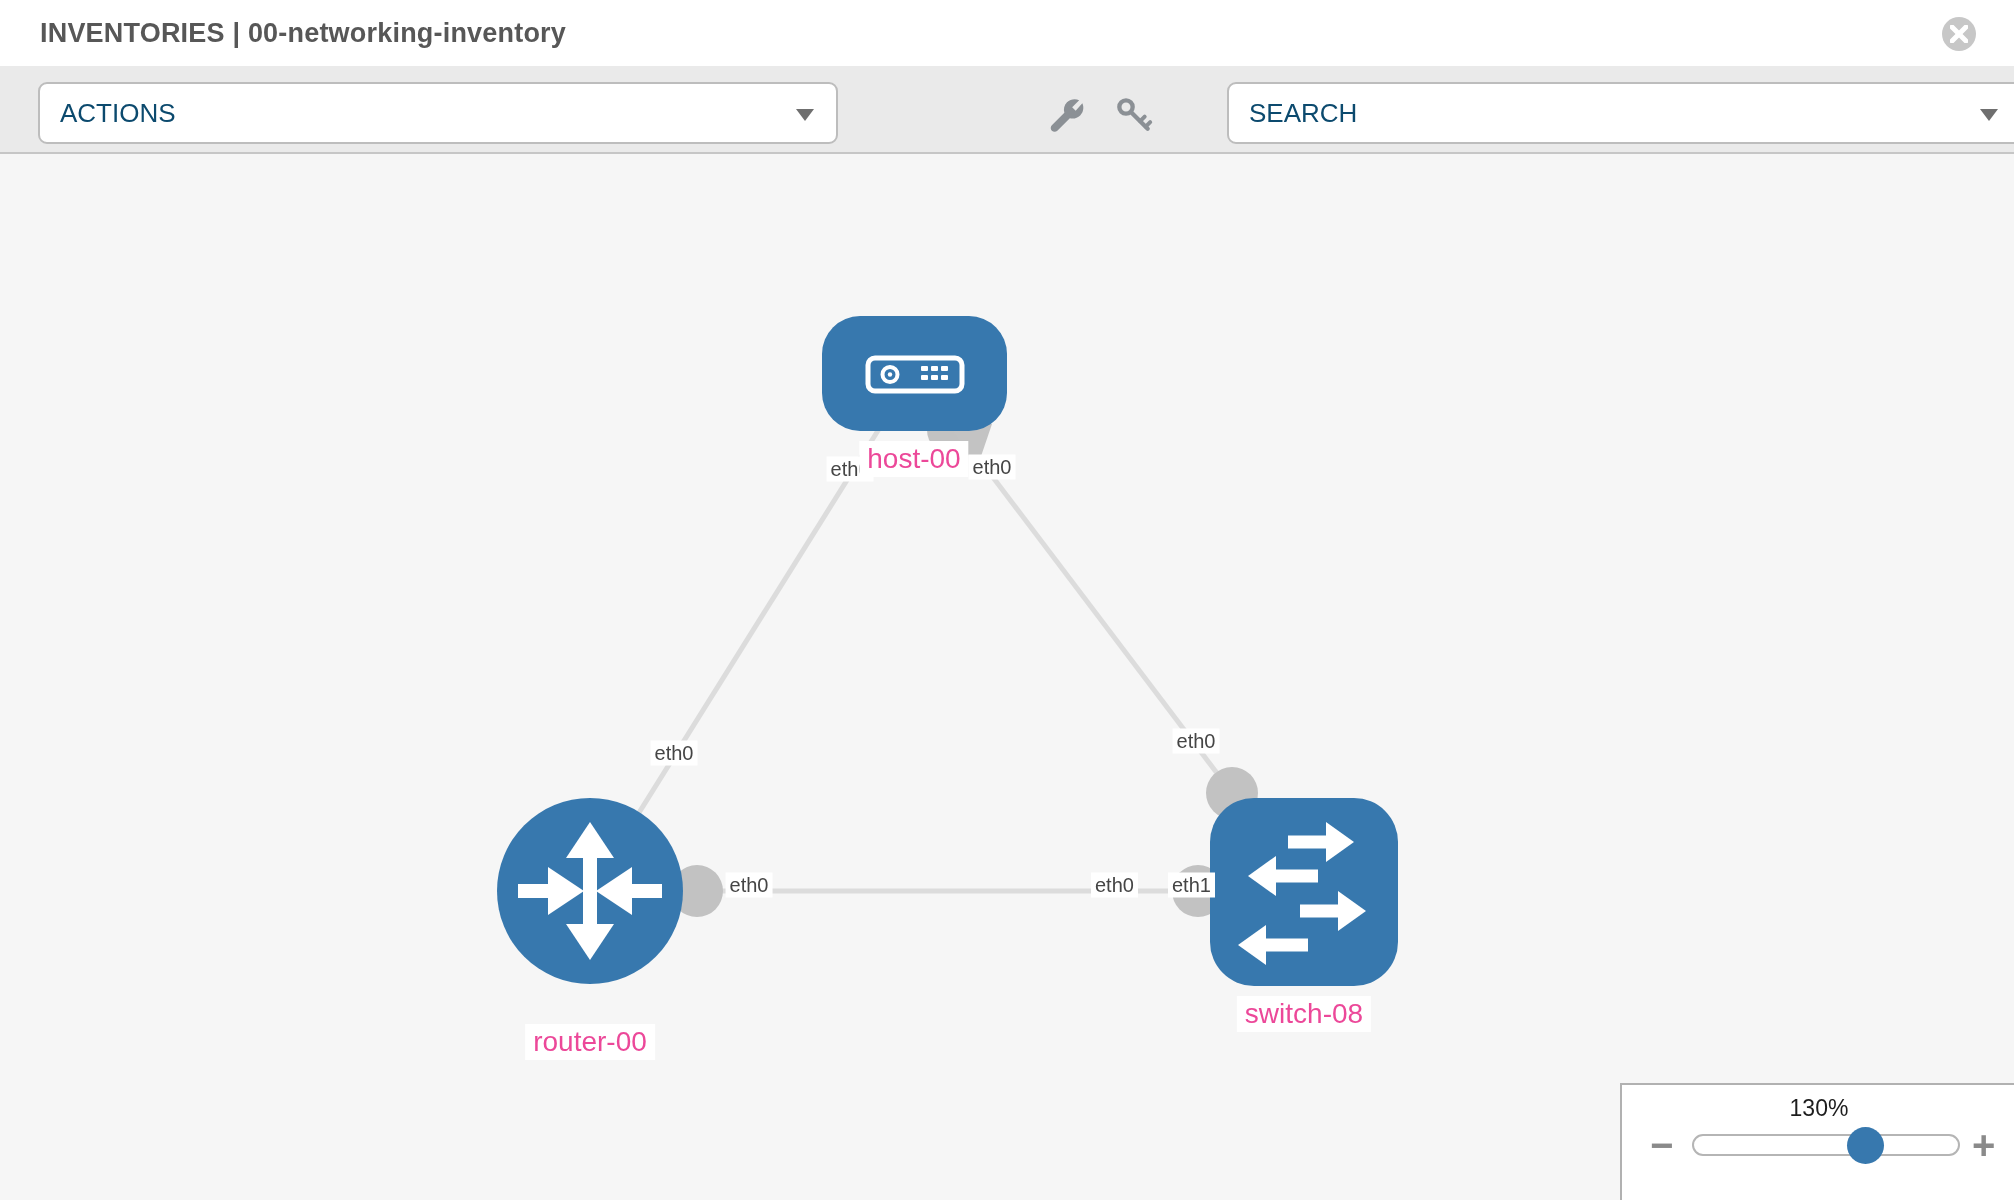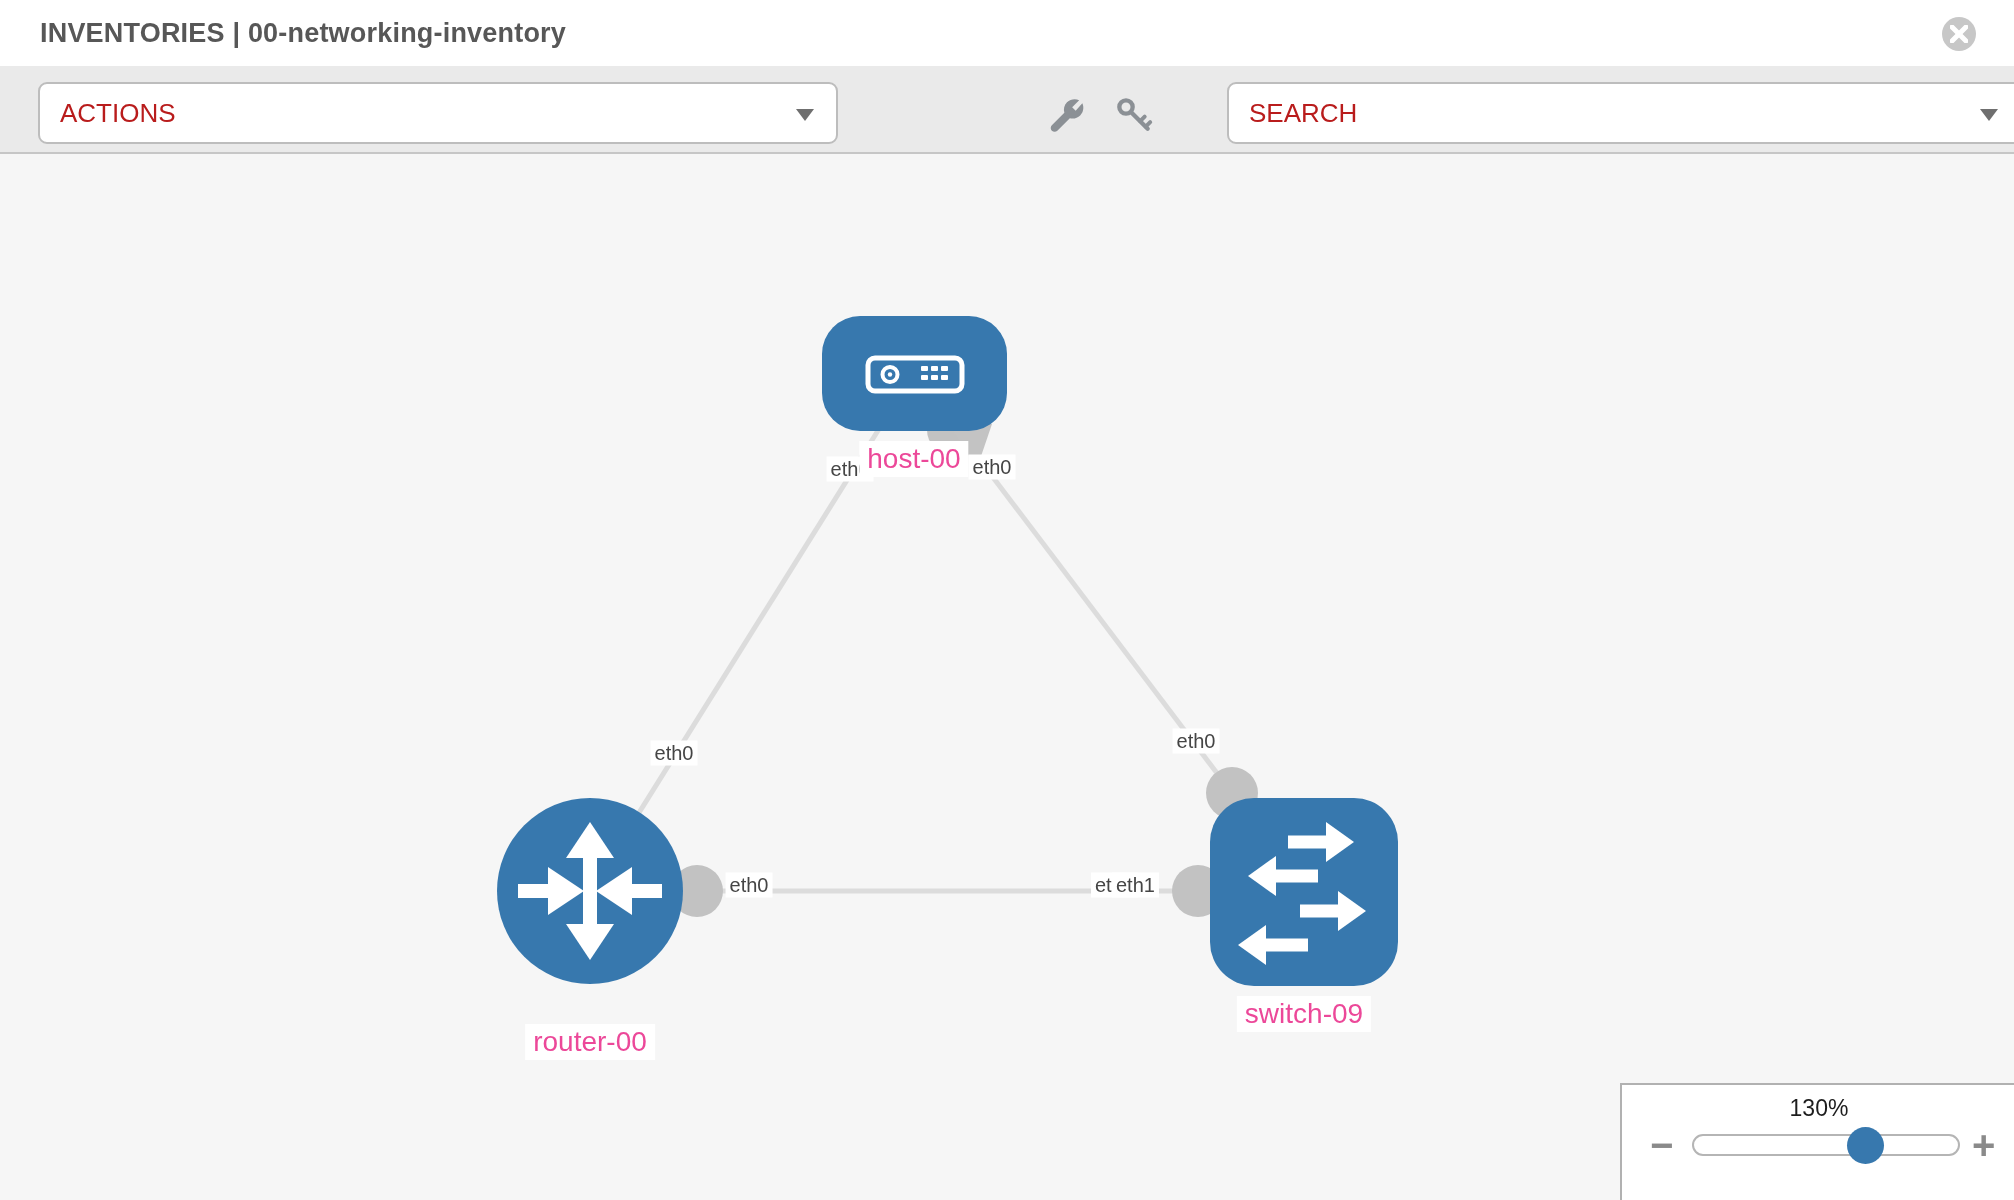--- a/index.html
+++ b/index.html
@@ -12,21 +12,21 @@
               font-size:27px;font-weight:bold;color:#575757;letter-spacing:.2px;}
   .close-btn{position:absolute;right:38px;top:17px;width:34px;height:34px;border-radius:50%;
              background:#c7c7c7;cursor:pointer;}
   .close-btn svg{position:absolute;left:8px;top:8px;}
 
   
   .toolbar{position:absolute;left:0;top:66px;width:2014px;height:86px;background:#eaeaea;
            border-bottom:2px solid #c6c6c6;}
   .select-box{position:absolute;top:16px;height:62px;background:#fff;border:2px solid #bdbdbd;
               border-radius:9px;box-sizing:border-box;cursor:pointer;}
-  .select-box .sel-label{position:absolute;left:20px;top:0;line-height:58px;font-size:26px;color:#b91c1c;}
+  .select-box .sel-label{position:absolute;left:20px;top:0;line-height:58px;font-size:26px;color:#0c4a6e;}
   .caret{position:absolute;right:22px;top:25px;width:0;height:0;
          border-left:9px solid transparent;border-right:9px solid transparent;
          border-top:12px solid #6f6f6f;}
   .actions-box{left:38px;width:800px;}
   .search-box{left:1227px;width:795px;}
   .tool-icon{position:absolute;top:29px;cursor:pointer;}
   .tool-icon.wrench{left:1046px;}
   .tool-icon.key{left:1114px;}
 
   
@@ -157,25 +157,25 @@
         </g>
       </g>
     </svg>
 
     <span class="port-label" style="left:850px;top:315px;">eth0</span>
     <span class="port-label" style="left:992px;top:313px;">eth0</span>
     <span class="port-label" style="left:674px;top:599px;">eth0</span>
     <span class="port-label" style="left:749px;top:731px;">eth0</span>
     <span class="port-label" style="left:1196px;top:587px;">eth0</span>
     <span class="port-label anchor-left" style="left:1091px;top:731px;">eth0</span>
-    <span class="port-label anchor-left" style="left:1112px;top:731px;">eth1</span>
+    <span class="port-label anchor-left" style="left:1168px;top:731px;">eth1</span>
 
     <div class="node-label" style="left:914px;top:305px;">host-00</div>
     <div class="node-label" style="left:590px;top:888px;">router-00</div>
-    <div class="node-label" style="left:1304px;top:860px;">switch-09</div>
+    <div class="node-label" style="left:1304px;top:860px;">switch-08</div>
 
     <div class="zoom-panel">
       <div class="zoom-level">130%</div>
       <div class="zoom-minus">−</div>
       <div class="zoom-track"></div>
       <div class="zoom-handle"></div>
       <div class="zoom-plus">+</div>
     </div>
   </div>
 </div>

